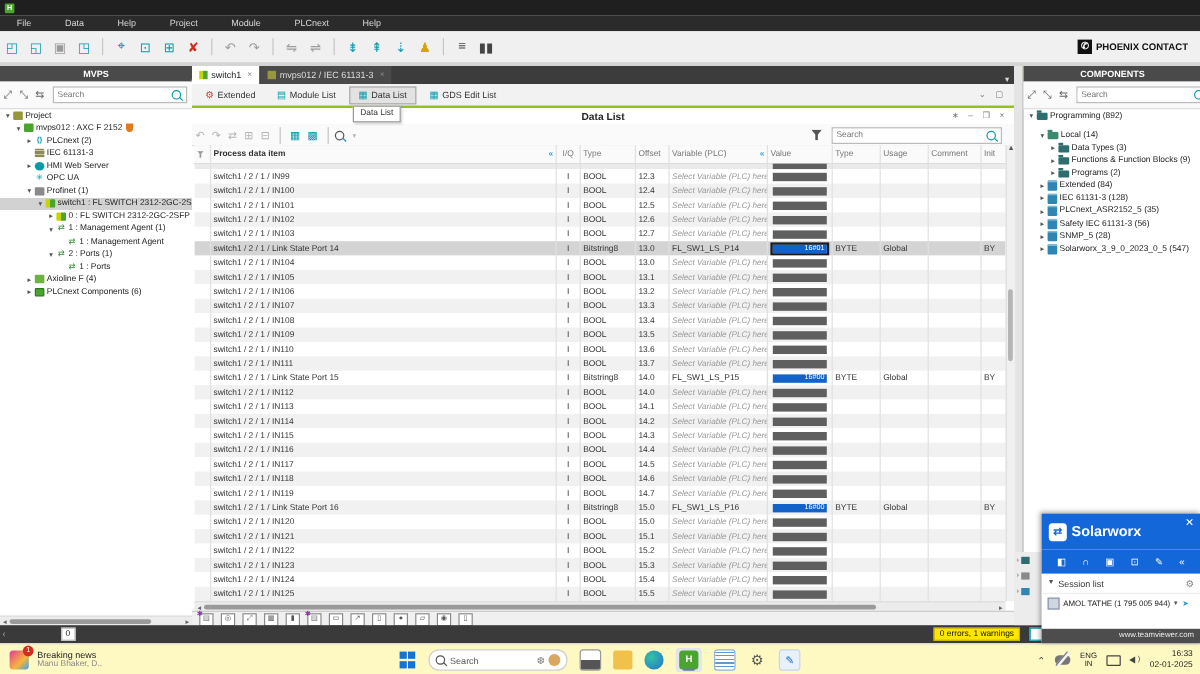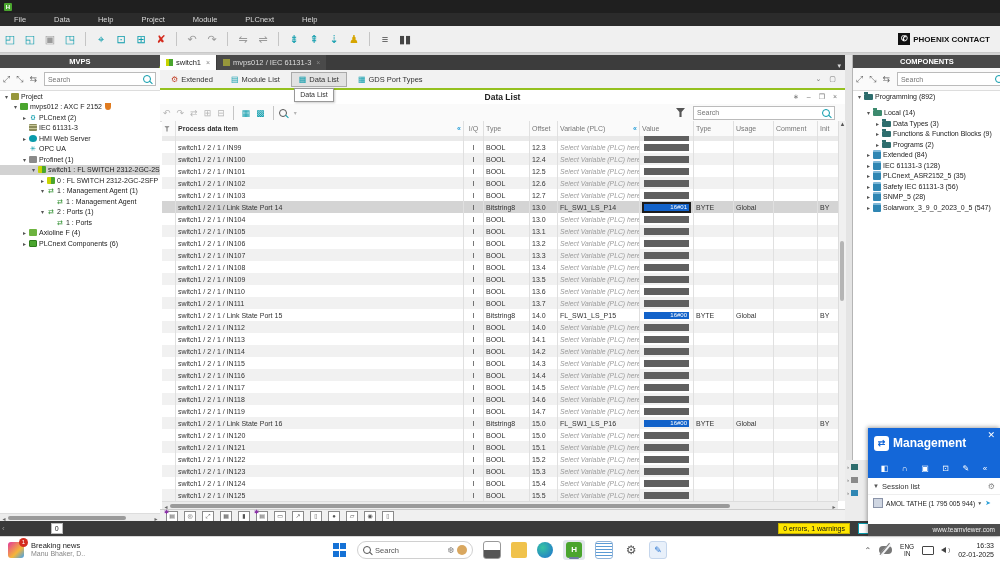--- a/index.html
+++ b/index.html
@@ -102,21 +102,21 @@
   #edhscroll{left:2px;top:446px;width:676px;}
   #edfooter{left:0;top:454px;width:685px;height:12px;background:#f0f0f0;border-top:1px solid #ccc;display:flex;align-items:center;}
   .fic{width:10px;height:9px;border:1px solid #8a8a8a;background:#fff;margin-left:6px;font-size:6px;line-height:9px;text-align:center;color:#555;position:relative;}
   .fic .spark{position:absolute;left:-3px;top:-4px;color:#8b2fa8;font-size:6px;}
   
   #dstatus{left:0;top:521px;width:1000px;height:15px;background:#3a3a3a;color:#ccc;display:flex;align-items:center;}
   #zbadge{margin-left:46px;border:1px solid #bbb;background:#fff;color:#222;font-size:7px;padding:0 3px;height:9px;line-height:9px;}
   #warn{margin-left:auto;margin-right:8px;background:#ffe600;color:#111;font-size:7px;padding:1px 4px;border:1px solid #c9b400;}
   #wbox{width:10px;height:9px;background:#fff;border:1px solid #0a9bab;margin-right:130px;}
   
-  #taskbar{left:0;top:536px;width:1000px;height:26px;background:#ffffff;border-top:1px solid #d8d8d8;display:flex;align-items:center;}
+  #taskbar{left:0;top:536px;width:1000px;height:26px;background:#fef9c3;border-top:1px solid #d8d8d8;display:flex;align-items:center;}
   #widgets{display:flex;align-items:center;margin-left:8px;}
   #wicon{width:16px;height:16px;background:linear-gradient(135deg,#e3399b,#f5b63a 60%,#3aa0f5);border-radius:3px;position:relative;}
   #wbadge{position:absolute;right:-4px;top:-4px;width:9px;height:9px;background:#d42b1e;color:#fff;border-radius:50%;font-size:6px;line-height:9px;text-align:center;}
   #wtext{margin-left:7px;line-height:1.25;}
   #wtext .t1{font-size:7.5px;color:#222;}
   #wtext .t2{font-size:7px;color:#888;}
   #start{margin-left:248px;width:14px;height:14px;display:grid;grid-template-columns:6px 6px;grid-gap:1px;}
   #start i{background:#1572d6;width:6px;height:6px;}
   #tsearch{margin-left:10px;width:104px;height:16px;background:#fff;border:1px solid #d0d0d0;border-radius:9px;display:flex;align-items:center;font-size:7.5px;color:#555;padding:0 5px;}
   #tsearch .mag{border-color:#555;}
@@ -329,21 +329,21 @@
     <div class="subtab">
       <span class="sticon">▤</span>
       <span>Module List</span>
     </div>
     <div class="subtab active">
       <span class="sticon">▦</span>
       <span>Data List</span>
     </div>
     <div class="subtab">
       <span class="sticon">▦</span>
-      <span>GDS Port Types</span>
+      <span>GDS Edit List</span>
     </div>
     <span class="winbtns">⌄ ▢</span>
   </div>
   <div id="greenline" class="abs"></div>
   <div id="titlerow" class="abs">
     <div id="dltitle">Data List</div>
     <div id="titlebtns">∗ – ❒ ×</div>
   </div>
   <div id="tooltip" class="abs">Data List</div>
   <div id="edtools" class="abs">
@@ -1037,21 +1037,21 @@
 
 <div id="collstrip" class="abs">
   <div>›<span class="bx"></span></div>
   <div>›<span class="bx" style="background:#8a8a8a;"></span></div>
   <div>›<span class="bx" style="background:#2f86b3;"></span></div>
 </div>
 
 <div id="tv" class="abs">
   <div id="tvhead">
     <div id="tvlogo">⇄</div>
-    <span id="tvname">Management</span>
+    <span id="tvname">Solarworx</span>
     <span id="tvx">✕</span>
   </div>
   <div id="tvicons">
     <span>◧</span>
     <span>∩</span>
     <span>▣</span>
     <span>⊡</span>
     <span>✎</span>
     <span>«</span>
   </div>

